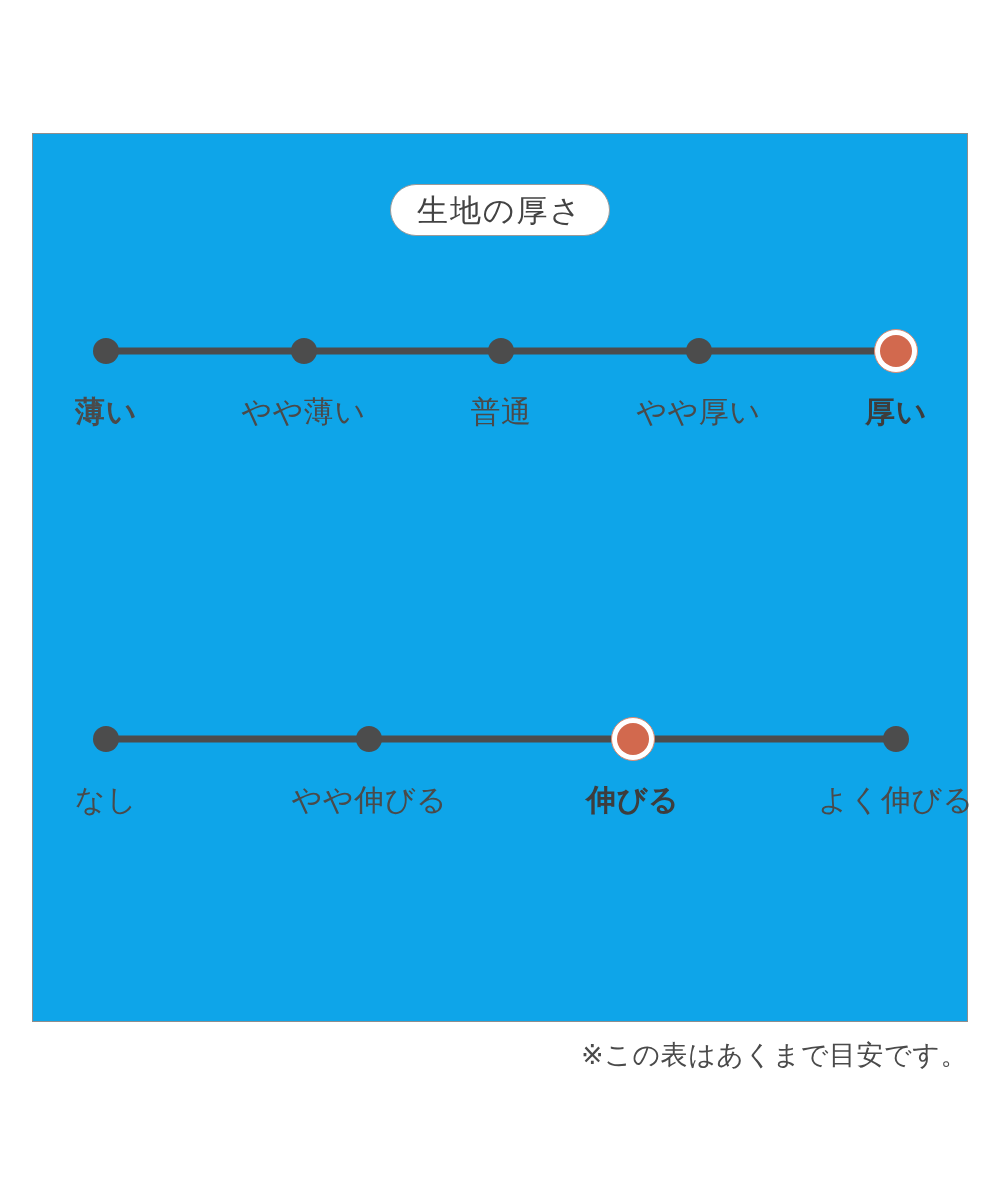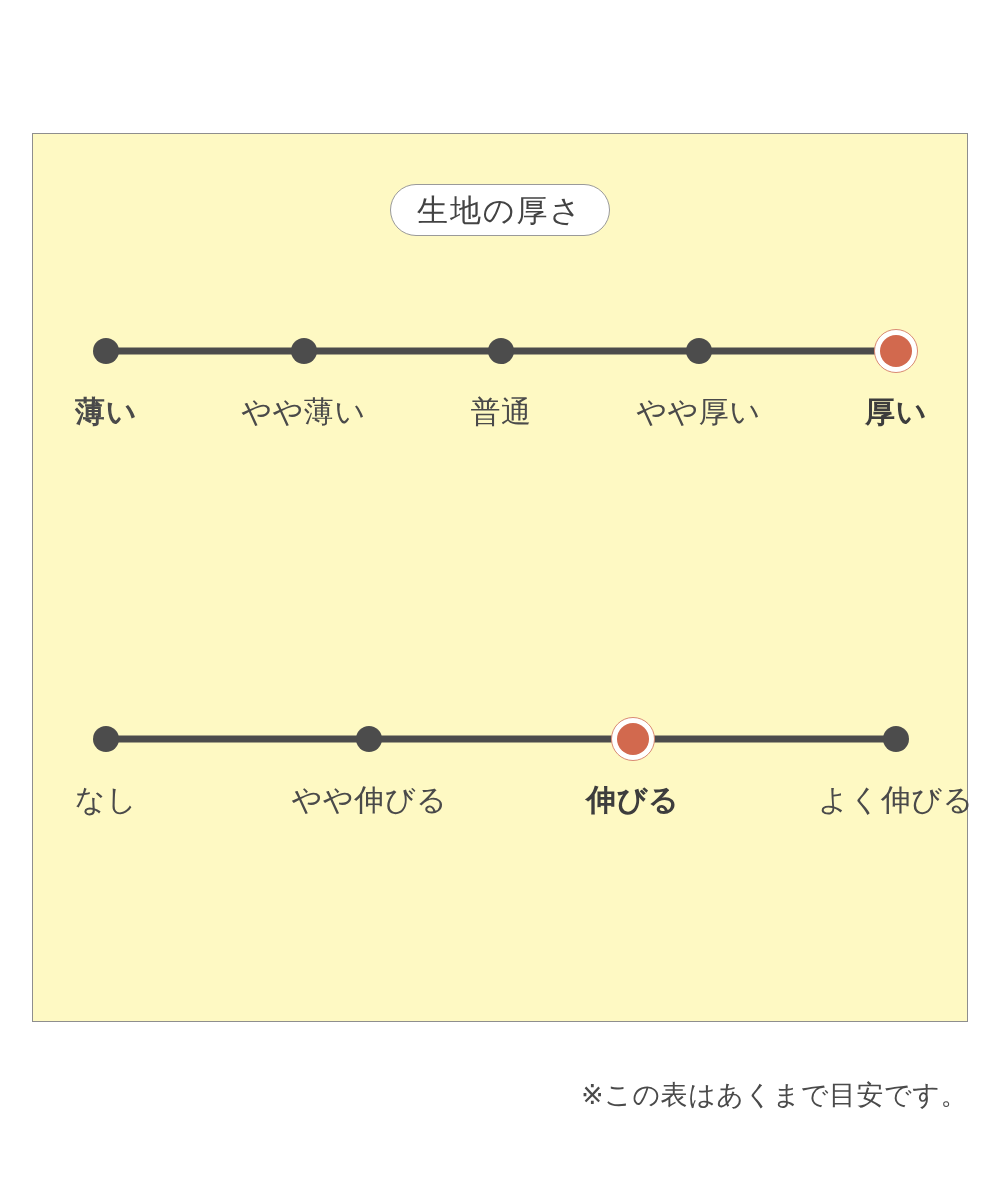--- a/index.html
+++ b/index.html
@@ -24,21 +24,21 @@
 
   
   .frame {
     position: absolute;
     left: 32px;
     top: 133px;
     width: 936px;
     height: 889px;
     border: 1px solid #8e8e8e;
     box-sizing: border-box;
-    background: #fef9c3;
+    background: #0ea5e9;
   }
 
   
   .section {
     position: absolute;
     left: 0;
     width: 100%;
   }
 
   .section-thickness { top: 50px; }
@@ -141,21 +141,20 @@
 
   
   .footnote {
     position: absolute;
     right: 32px;
     top: 1037px;
     color: #4a4a4a;
     font-size: 27px;
     letter-spacing: 0.02em;
     white-space: nowrap;
-    margin-top: 40px;
   }
 </style>
 </head>
 <body>
 
 <div id="page">
 
   <div class="frame">
 
     <div class="section section-thickness">

